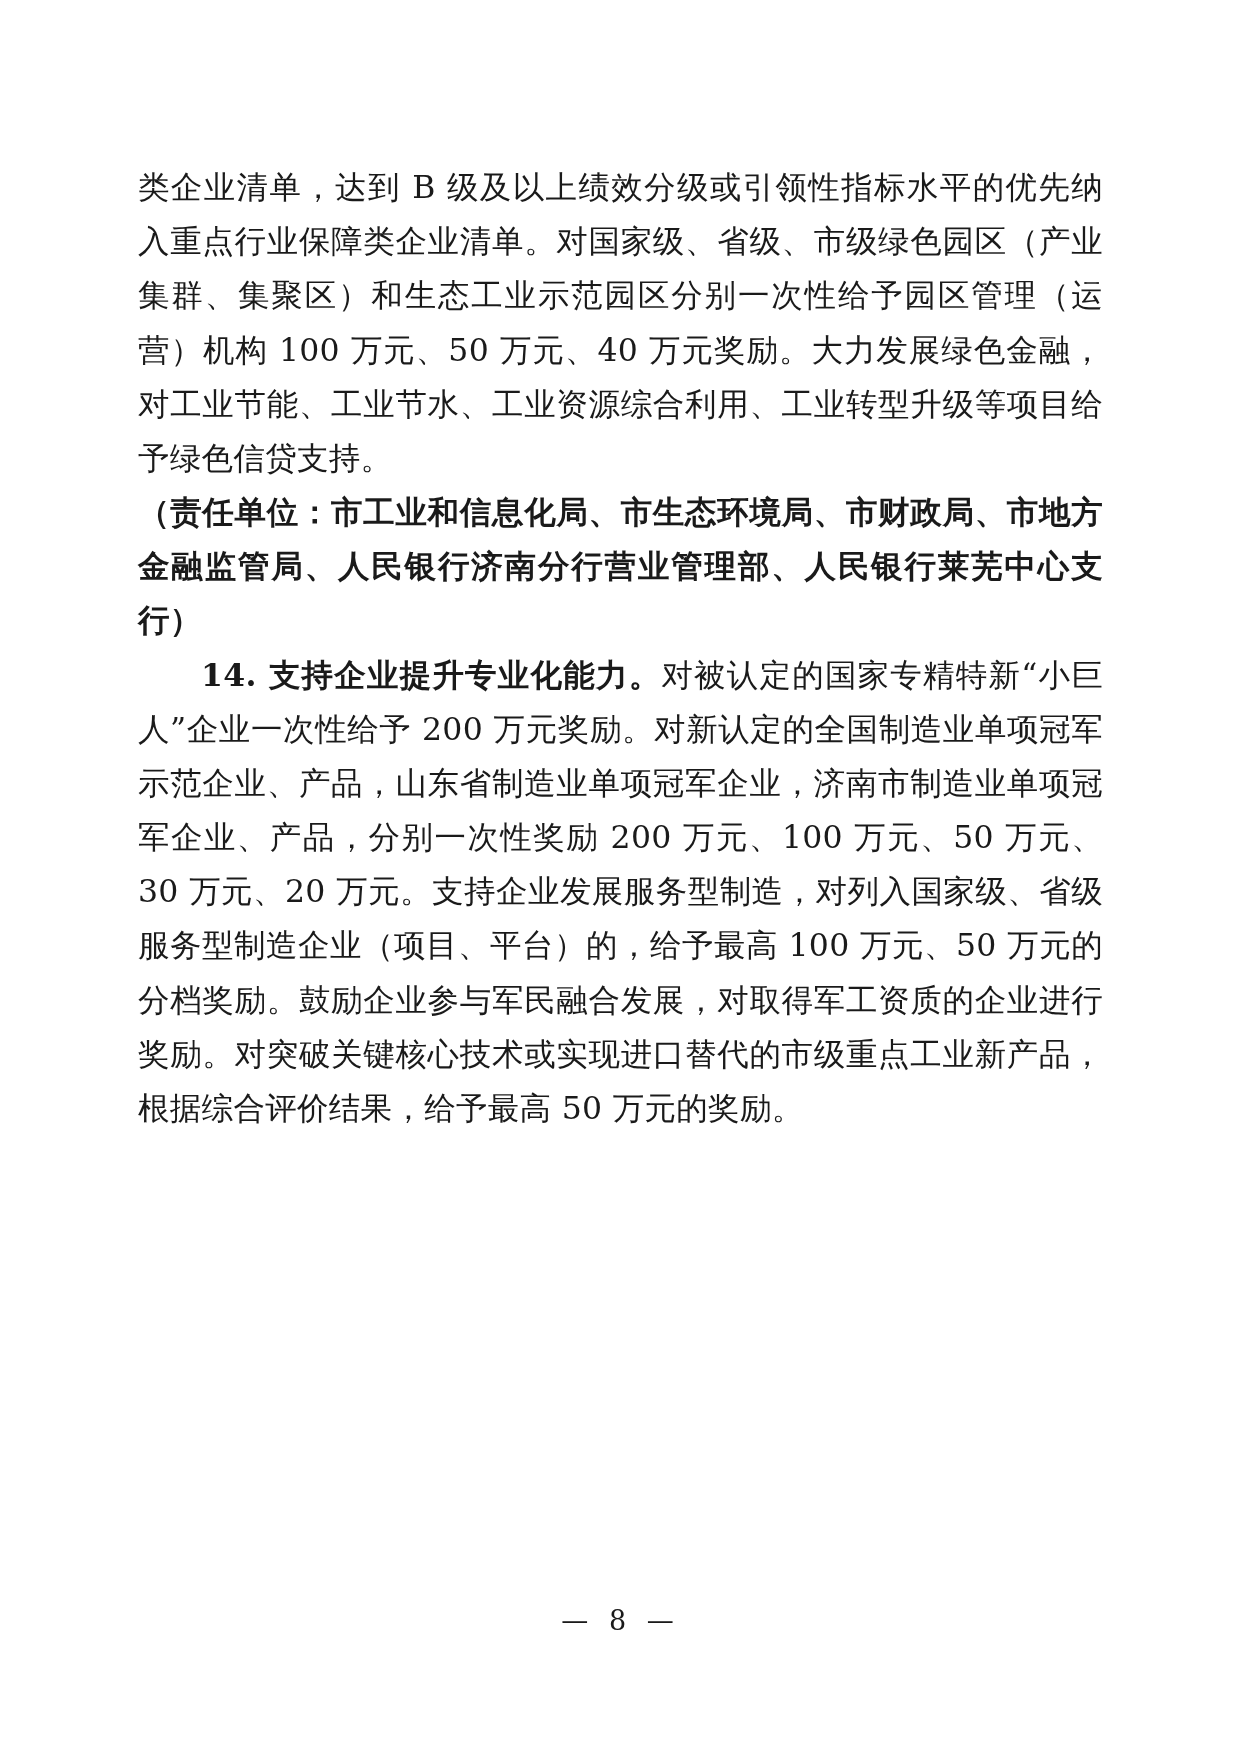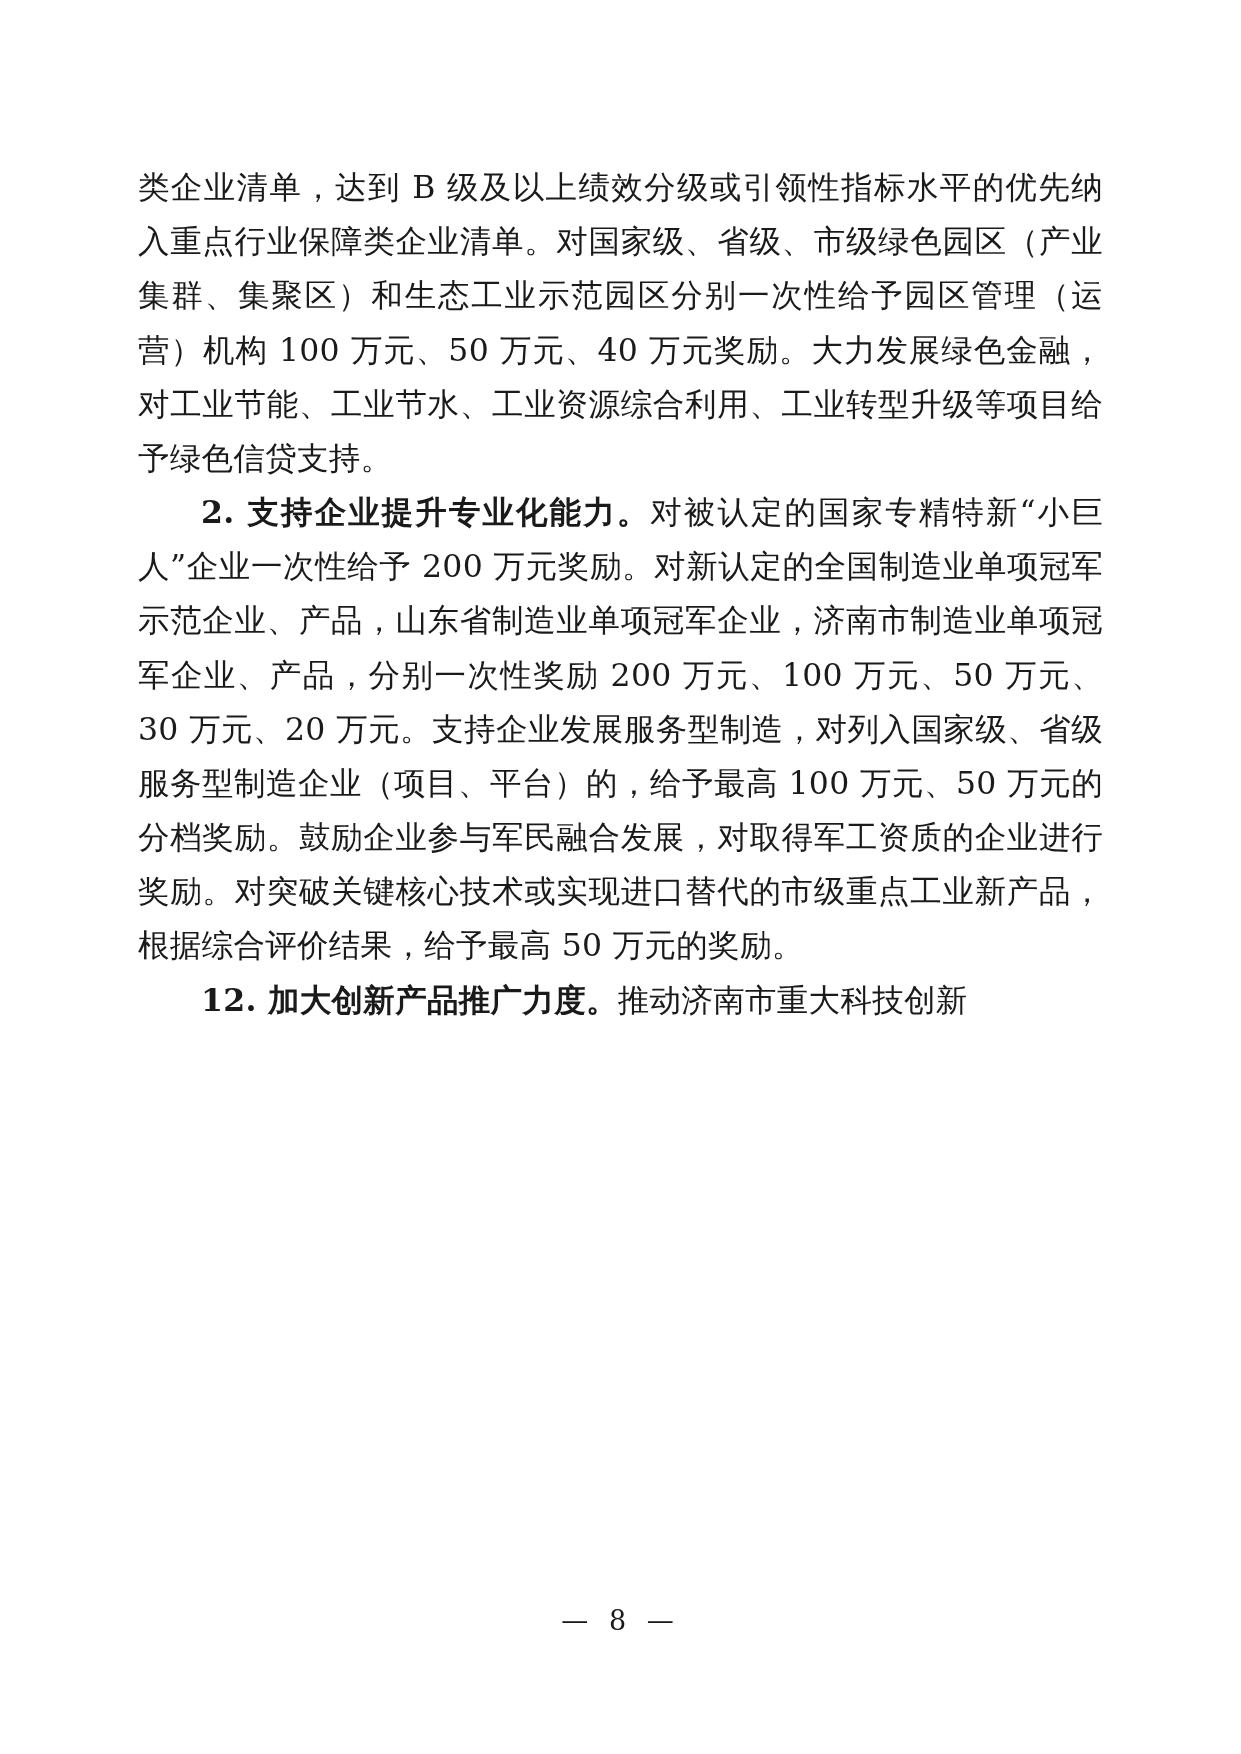--- a/index.html
+++ b/index.html
@@ -61,23 +61,23 @@
   }
 </style>
 </head>
 <body>
 
 <div class="page">
   <div class="doc-body">
 
     <p class="para">类企业清单，达到 B 级及以上绩效分级或引领性指标水平的优先纳入重点行业保障类企业清单。对国家级、省级、市级绿色园区（产业集群、集聚区）和生态工业示范园区分别一次性给予园区管理（运营）机构 100 万元、50 万元、40 万元奖励。大力发展绿色金融，对工业节能、工业节水、工业资源综合利用、工业转型升级等项目给予绿色信贷支持。</p>
 
+    <p class="para bold">（责任单位：市工业和信息化局、市生态环境局、市财政局、市地方金融监管局、人民银行济南分行营业管理部、人民银行莱芜中心支行）</p>
 
 
-    <p class="para indent"><span class="bold">2. 支持企业提升专业化能力。</span><span>对被认定的国家专精特新“小巨人”企业一次性给予 200 万元奖励。对新认定的全国制造业单项冠军示范企业、产品，山东省制造业单项冠军企业，济南市制造业单项冠军企业、产品，分别一次性奖励 200 万元、100 万元、50 万元、30 万元、20 万元。支持企业发展服务型制造，对列入国家级、省级服务型制造企业（项目、平台）的，给予最高 100 万元、50 万元的分档奖励。鼓励企业参与军民融合发展，对取得军工资质的企业进行奖励。对突破关键核心技术或实现进口替代的市级重点工业新产品，根据综合评价结果，给予最高 50 万元的奖励。</span></p>
+    <p class="para indent"><span class="bold">14. 支持企业提升专业化能力。</span><span>对被认定的国家专精特新“小巨人”企业一次性给予 200 万元奖励。对新认定的全国制造业单项冠军示范企业、产品，山东省制造业单项冠军企业，济南市制造业单项冠军企业、产品，分别一次性奖励 200 万元、100 万元、50 万元、30 万元、20 万元。支持企业发展服务型制造，对列入国家级、省级服务型制造企业（项目、平台）的，给予最高 100 万元、50 万元的分档奖励。鼓励企业参与军民融合发展，对取得军工资质的企业进行奖励。对突破关键核心技术或实现进口替代的市级重点工业新产品，根据综合评价结果，给予最高 50 万元的奖励。</span></p>
 
 
-    <p class="para indent"><span class="bold">12. 加大创新产品推广力度。</span><span>推动济南市重大科技创新</span></p>
 
   </div>
 </div>
 
 <div class="footer">— 8 —</div>
 
 </body></html>

